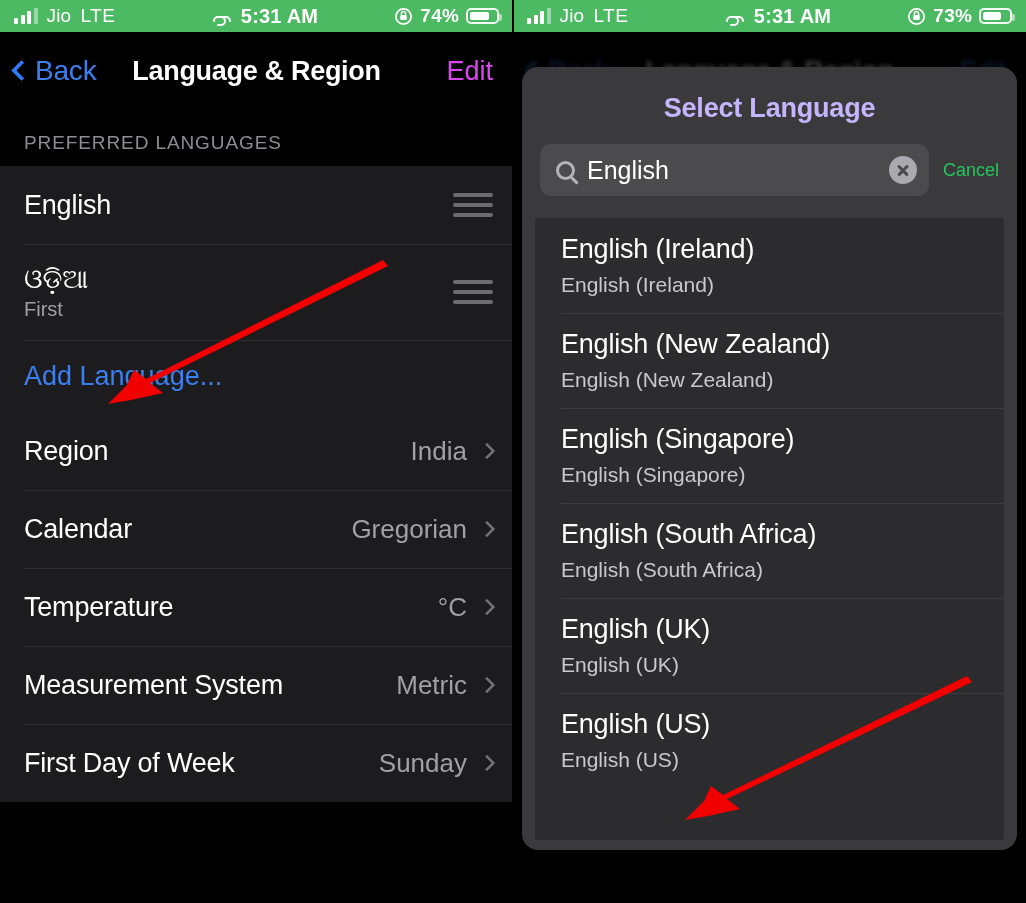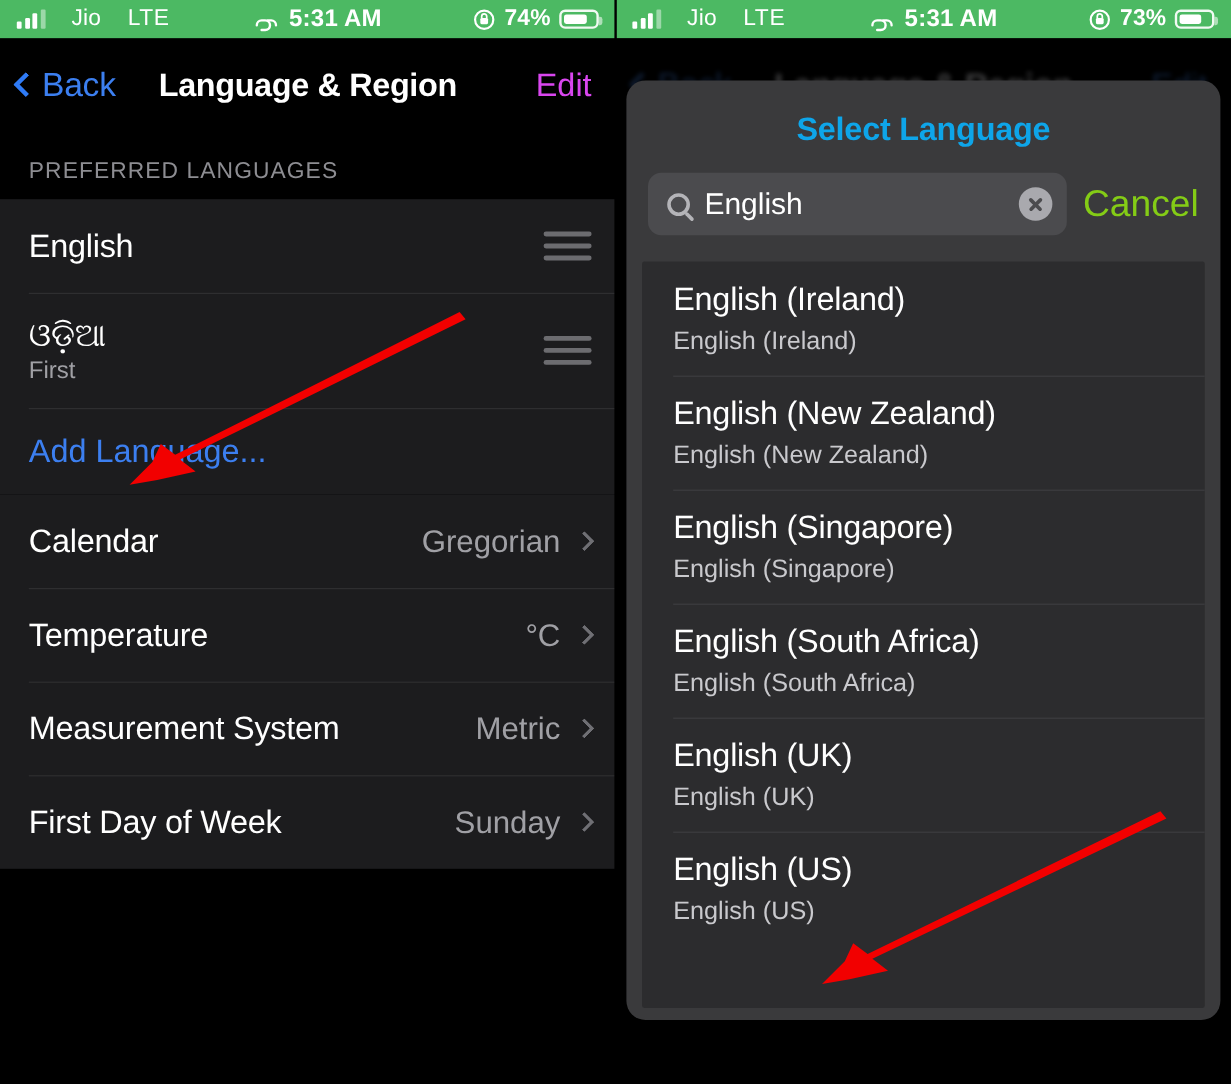--- a/index.html
+++ b/index.html
@@ -18,21 +18,21 @@
   .pane-divider{ position:absolute; left:512px; top:0; width:2px; height:903px; background:#000; z-index:40; }
 
   
   .statusbar{
     position:relative; height:32px; width:100%;
     background:#4cb963;
     display:flex; align-items:center; color:#fff;
     font-size:19px; font-weight:700; letter-spacing:.2px;
     padding:0 14px;
   }
-  .sb-left{ display:flex; align-items:center; gap:22px; }
+  .sb-left{ display:flex; align-items:center; gap:9px; }
   .sb-center{ position:absolute; left:16px; right:0; display:flex; justify-content:center;
               align-items:flex-end; gap:8px; pointer-events:none; }
   .sb-right{ margin-left:auto; display:flex; align-items:center; gap:7px; }
 
   .signal{ display:inline-flex; align-items:flex-end; gap:2.5px; height:16px; }
   .signal i{ display:block; width:4px; background:#fff; border-radius:1px; }
   .signal i:nth-child(1){ height:6px; }
   .signal i:nth-child(2){ height:9px; }
   .signal i:nth-child(3){ height:13px; }
   .signal i:nth-child(4){ height:16px; background:rgba(255,255,255,.45); }
@@ -83,38 +83,38 @@
   .ghost-nav .chev-left{ border-color:#27497f; }
   .ghost-nav .nav-title{ color:#8e8e90; }
   .ghost-nav .nav-edit{ color:#27497f; }
   .scrim{ position:absolute; inset:32px 0 0 0; background:rgba(0,0,0,.45); }
 
   
   .sheet{
     position:absolute; left:9px; top:67px; width:495px; height:783px;
     background:#3a3a3c; border-radius:16px; overflow:hidden;
   }
-  .sheet-title{ text-align:center; color:#0ea5e9; font-size:27px; font-weight:700;
+  .sheet-title{ text-align:center; color:#c4b5fd; font-size:27px; font-weight:700;
                 padding:26px 0 20px 0; letter-spacing:-.2px; }
   .search-bar{ display:flex; align-items:center; gap:14px; padding:0 18px 22px 18px; }
   .search-field{ flex:1; display:flex; align-items:center; gap:12px; height:52px;
                  background:#4b4b4e; border-radius:11px; padding:0 12px 0 16px; }
   .search-glass{ width:19px; height:19px; border:3px solid #b4b4b8; border-radius:50%;
                  position:relative; flex:none; }
   .search-glass::after{ content:""; position:absolute; right:-7px; bottom:-5px; width:9px; height:3px;
                         background:#b4b4b8; transform:rotate(45deg); border-radius:2px; }
   .search-text{ flex:1; color:#fff; font-size:25px; }
   .clear-btn{ width:28px; height:28px; border-radius:50%; background:#a9a9ae; flex:none;
               display:flex; align-items:center; justify-content:center; cursor:pointer; }
   .clear-btn .x{ position:relative; width:14px; height:14px; }
   .clear-btn .x::before,.clear-btn .x::after{ content:""; position:absolute; left:0; top:6px;
               width:14px; height:2.6px; background:#4b4b4e; border-radius:2px; }
   .clear-btn .x::before{ transform:rotate(45deg); }
   .clear-btn .x::after{ transform:rotate(-45deg); }
-  .cancel-btn{ color:#84cc16; font-size:31px; cursor:pointer; white-space:nowrap; }
+  .cancel-btn{ color:#22c55e; font-size:18px; cursor:pointer; white-space:nowrap; }
 
   .lang-card{ margin:0 13px; background:#2c2c2e; border-radius:2px; overflow:hidden; height:622px; }
   .lang-item{ position:relative; padding:16px 24px 16px 26px; cursor:pointer; }
   .lang-item + .lang-item::before{ content:""; position:absolute; left:26px; right:0; top:0;
                                    height:1px; background:#3d3d40; }
   .lang-name{ color:#fff; font-size:27px; font-weight:400; letter-spacing:-.2px; }
   .lang-native{ color:#c9c9cd; font-size:21px; margin-top:8px; }
 
   
   .arrow-svg{ position:absolute; inset:0; width:1026px; height:903px; pointer-events:none; z-index:50; }
@@ -191,20 +191,25 @@
           </span>
       </div>
       <div class="row link-row">
         <span class="link-label">Add Language...</span>
       </div>
     </div>
 
 
     <div class="group">
       <div class="row">
+        <span class="row-title">Region</span>
+        <span class="row-value">India</span>
+        <span class="chev-right"></span>
+      </div>
+      <div class="row">
         <span class="row-title">Calendar</span>
         <span class="row-value">Gregorian</span>
         <span class="chev-right"></span>
       </div>
       <div class="row">
         <span class="row-title">Temperature</span>
         <span class="row-value">°C</span>
         <span class="chev-right"></span>
       </div>
       <div class="row">

